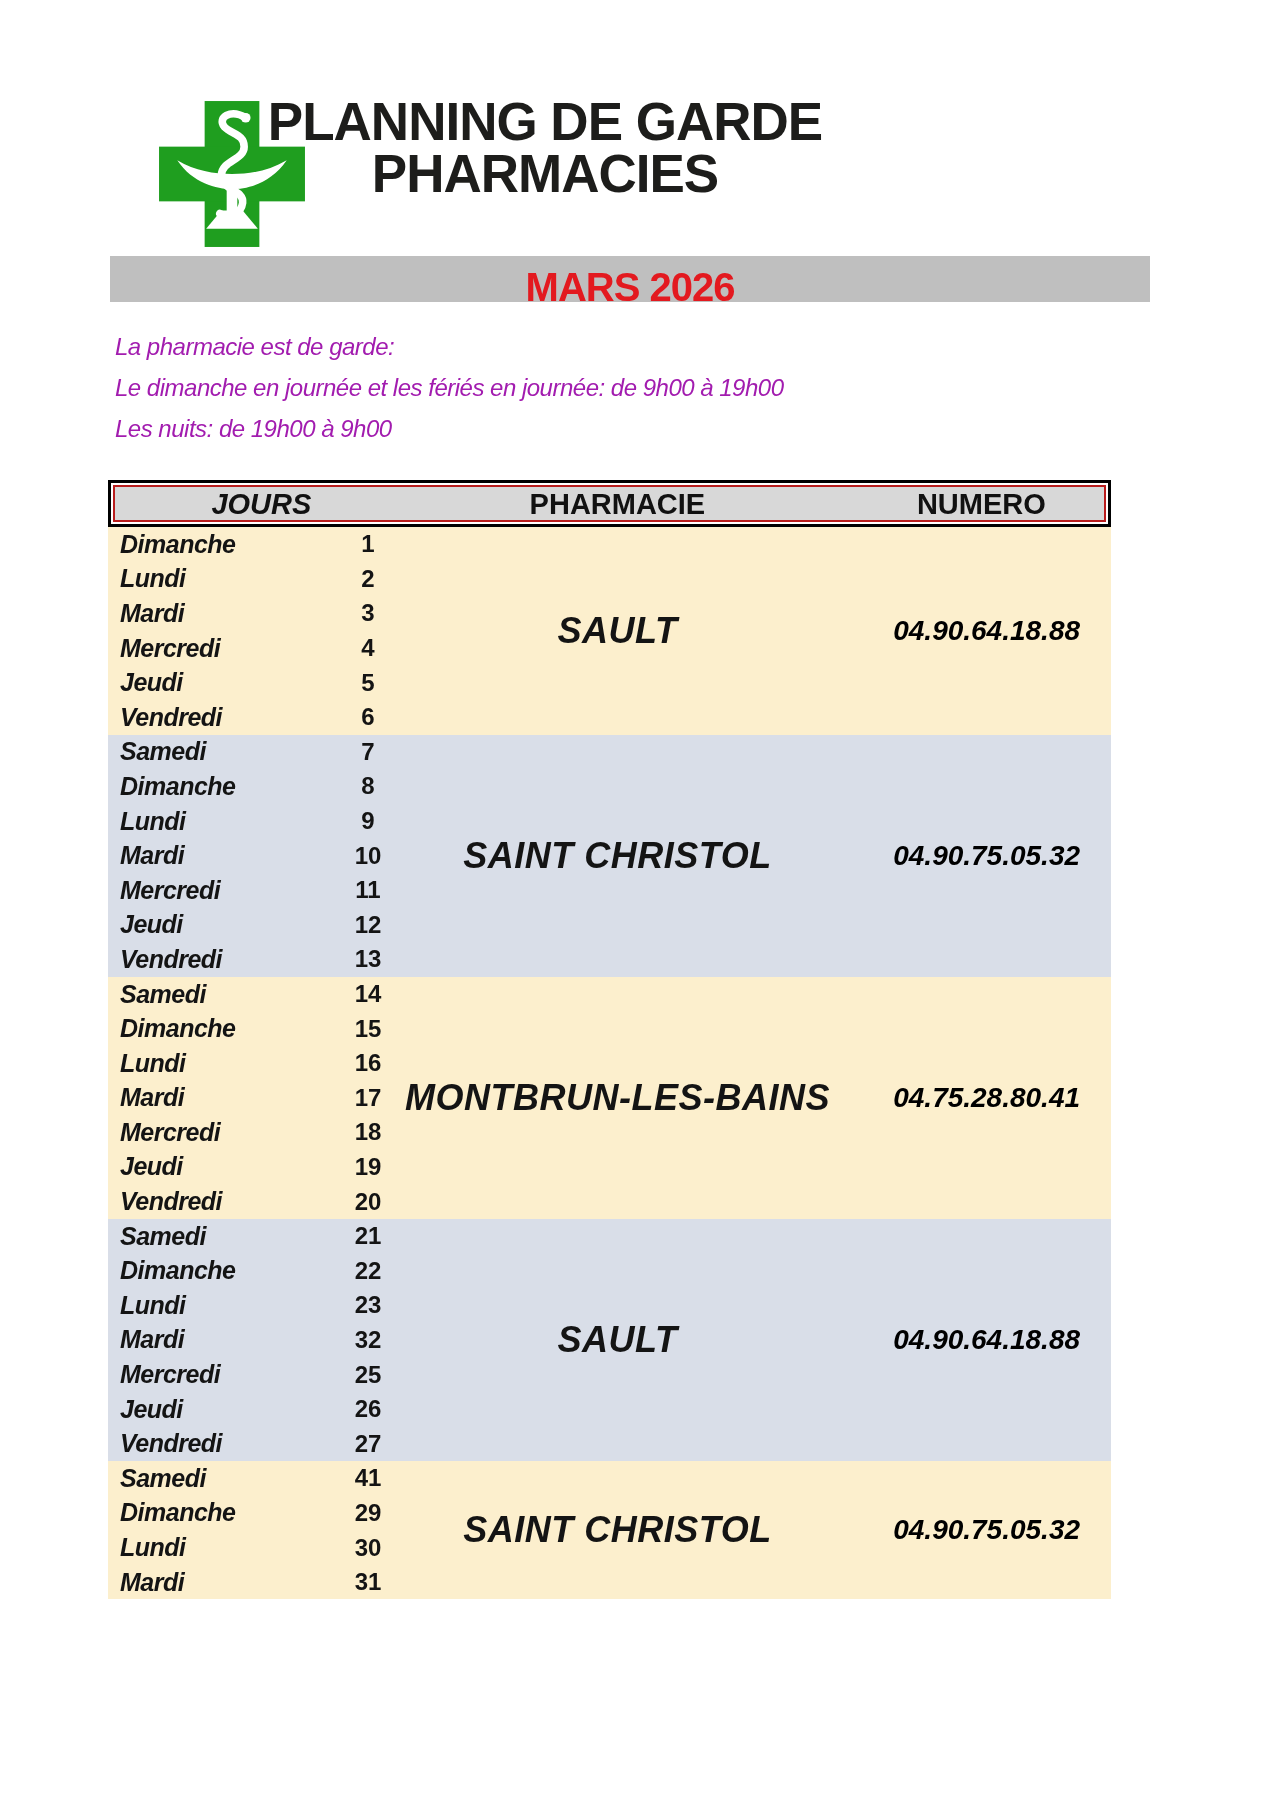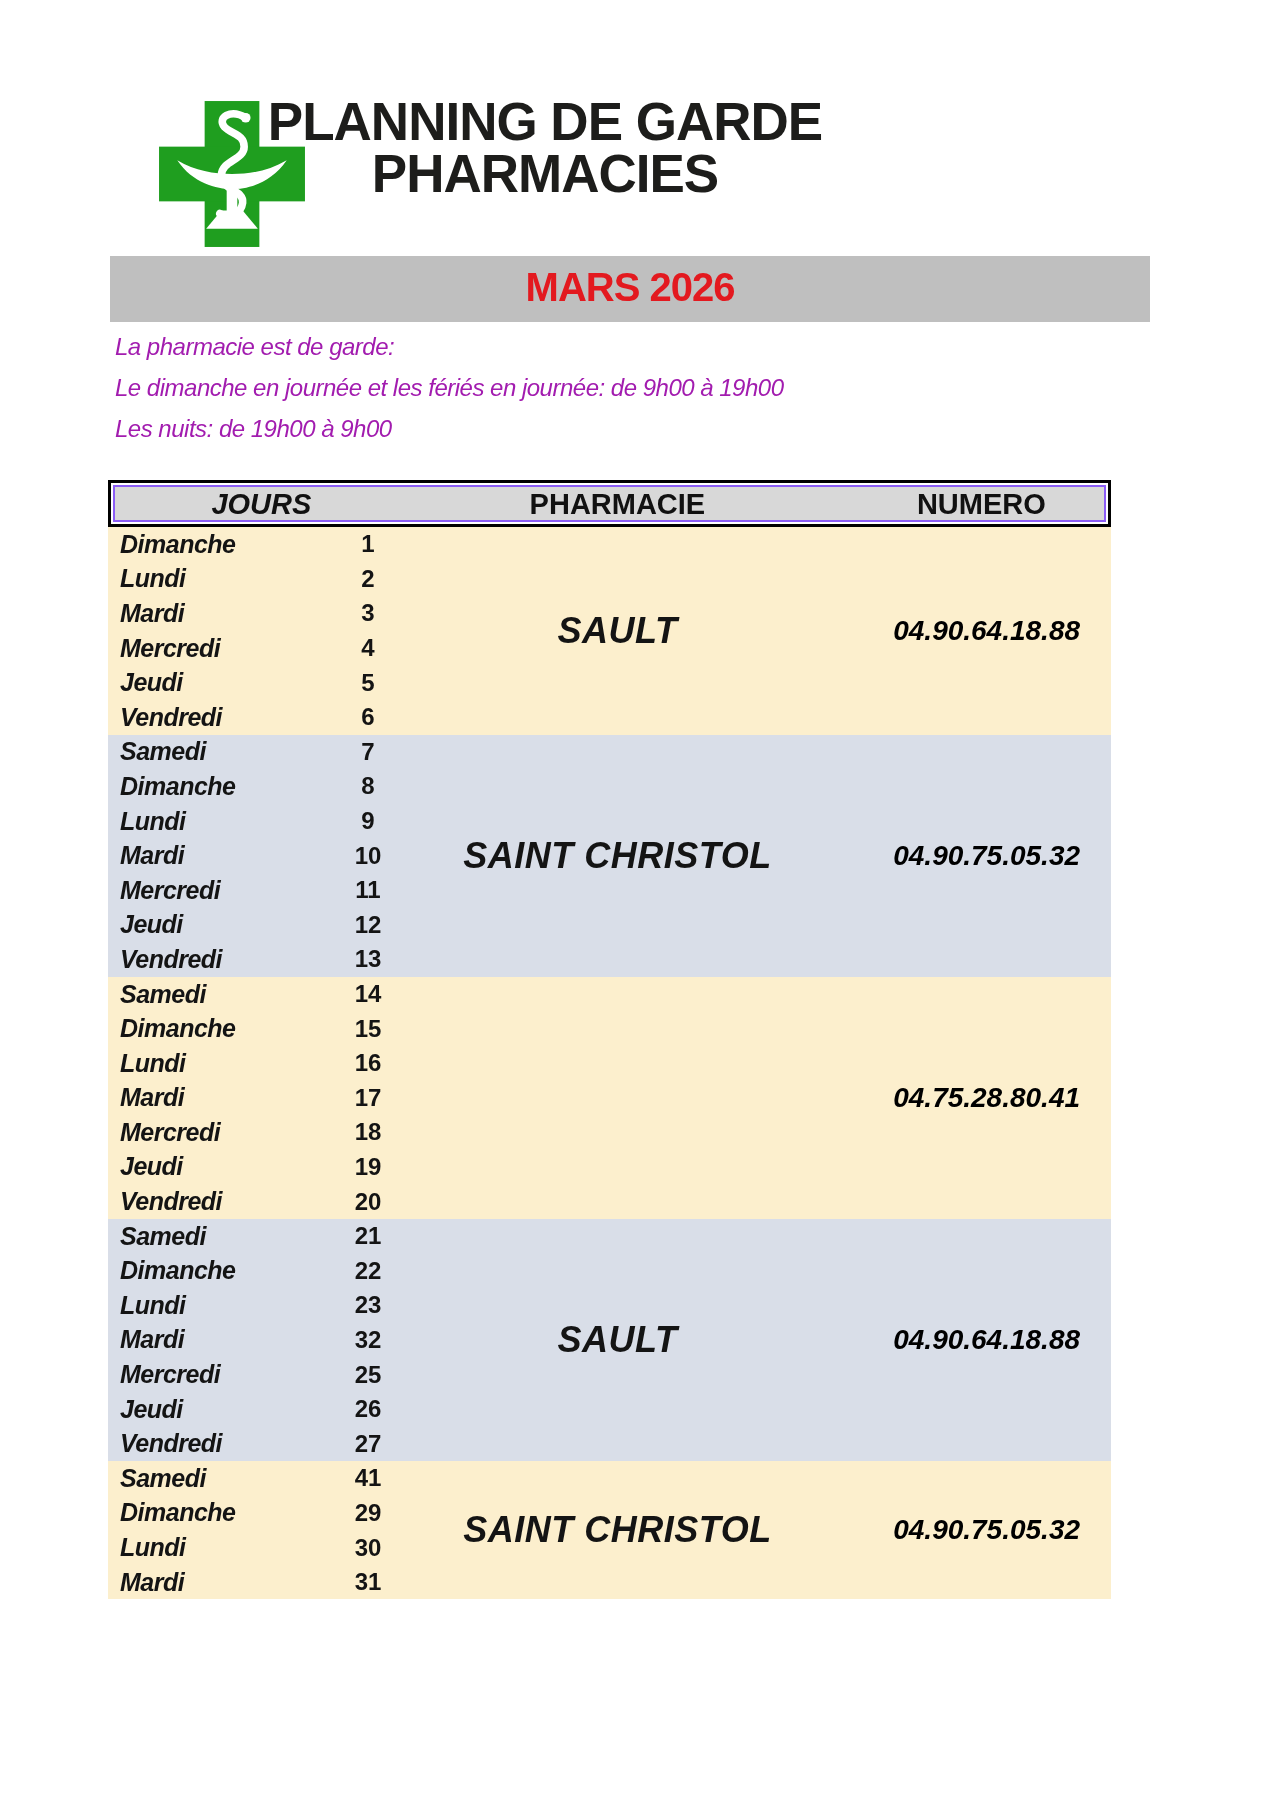--- a/index.html
+++ b/index.html
@@ -28,21 +28,21 @@
     font-size: 53px;
     line-height: 52px;
     letter-spacing: -1px;
     color: #1d1d1b;
   }
 
   
   .banner {
     position: absolute;
     left: 110px; top: 256px;
-    width: 1040px; height: 66px;
+    width: 1040px; height: 46px;
     background: #bfbfbf;
     text-align: center;
     line-height: 62px;
     font-size: 40px;
     font-weight: bold;
     color: #e3191f;
     letter-spacing: -1px;
   }
 
   
@@ -61,21 +61,21 @@
     position: absolute;
     left: 108px; top: 480px;
     width: 1003px;
   }
   .sched-header {
     border: 3px solid #000;
     background: #ffffff;
     padding: 2px;
   }
   .sched-header-inner {
-    border: 2px solid #8b5cf6;
+    border: 2px solid #b91c1c;
     background: #d8d8d8;
     height: 37px;
     position: relative;
   }
   .hcell {
     position: absolute;
     top: 50%;
     transform: translate(-50%, -50%);
     font-weight: bold;
     font-size: 29px;
@@ -263,20 +263,21 @@
             </div>
             <div class="day-row">
               <span class="day-name">Jeudi</span>
               <span class="day-num">19</span>
             </div>
             <div class="day-row">
               <span class="day-name">Vendredi</span>
               <span class="day-num">20</span>
             </div>
           </div>
+          <div class="pharmacy">MONTBRUN-LES-BAINS</div>
           <div class="phone">04.75.28.80.41</div>
         </div>
         <div class="block blue">
           <div class="days">
             <div class="day-row">
               <span class="day-name">Samedi</span>
               <span class="day-num">21</span>
             </div>
             <div class="day-row">
               <span class="day-name">Dimanche</span>

